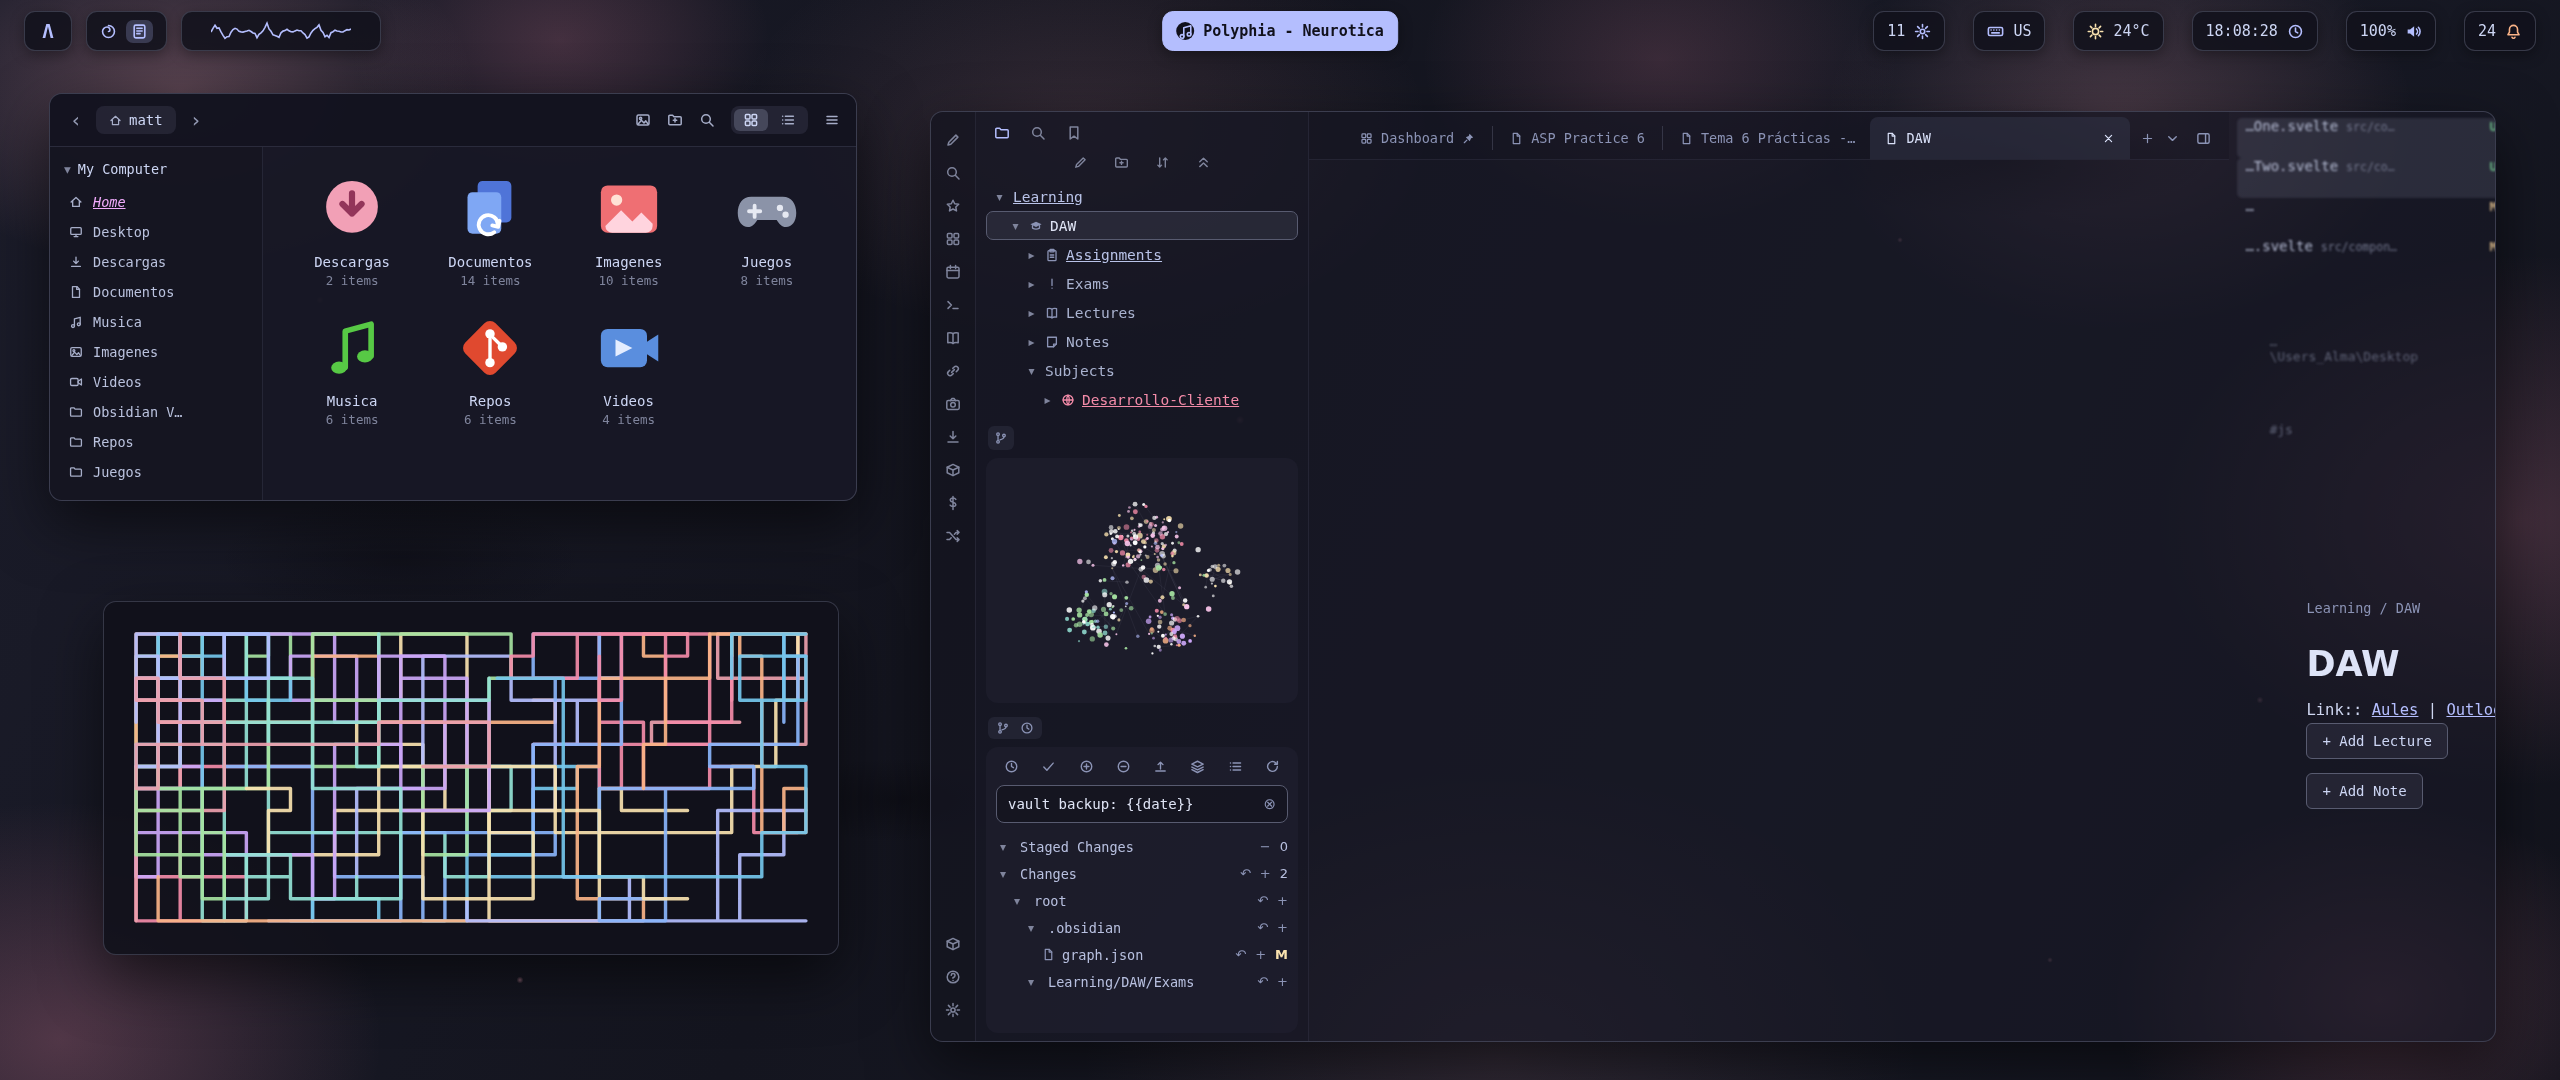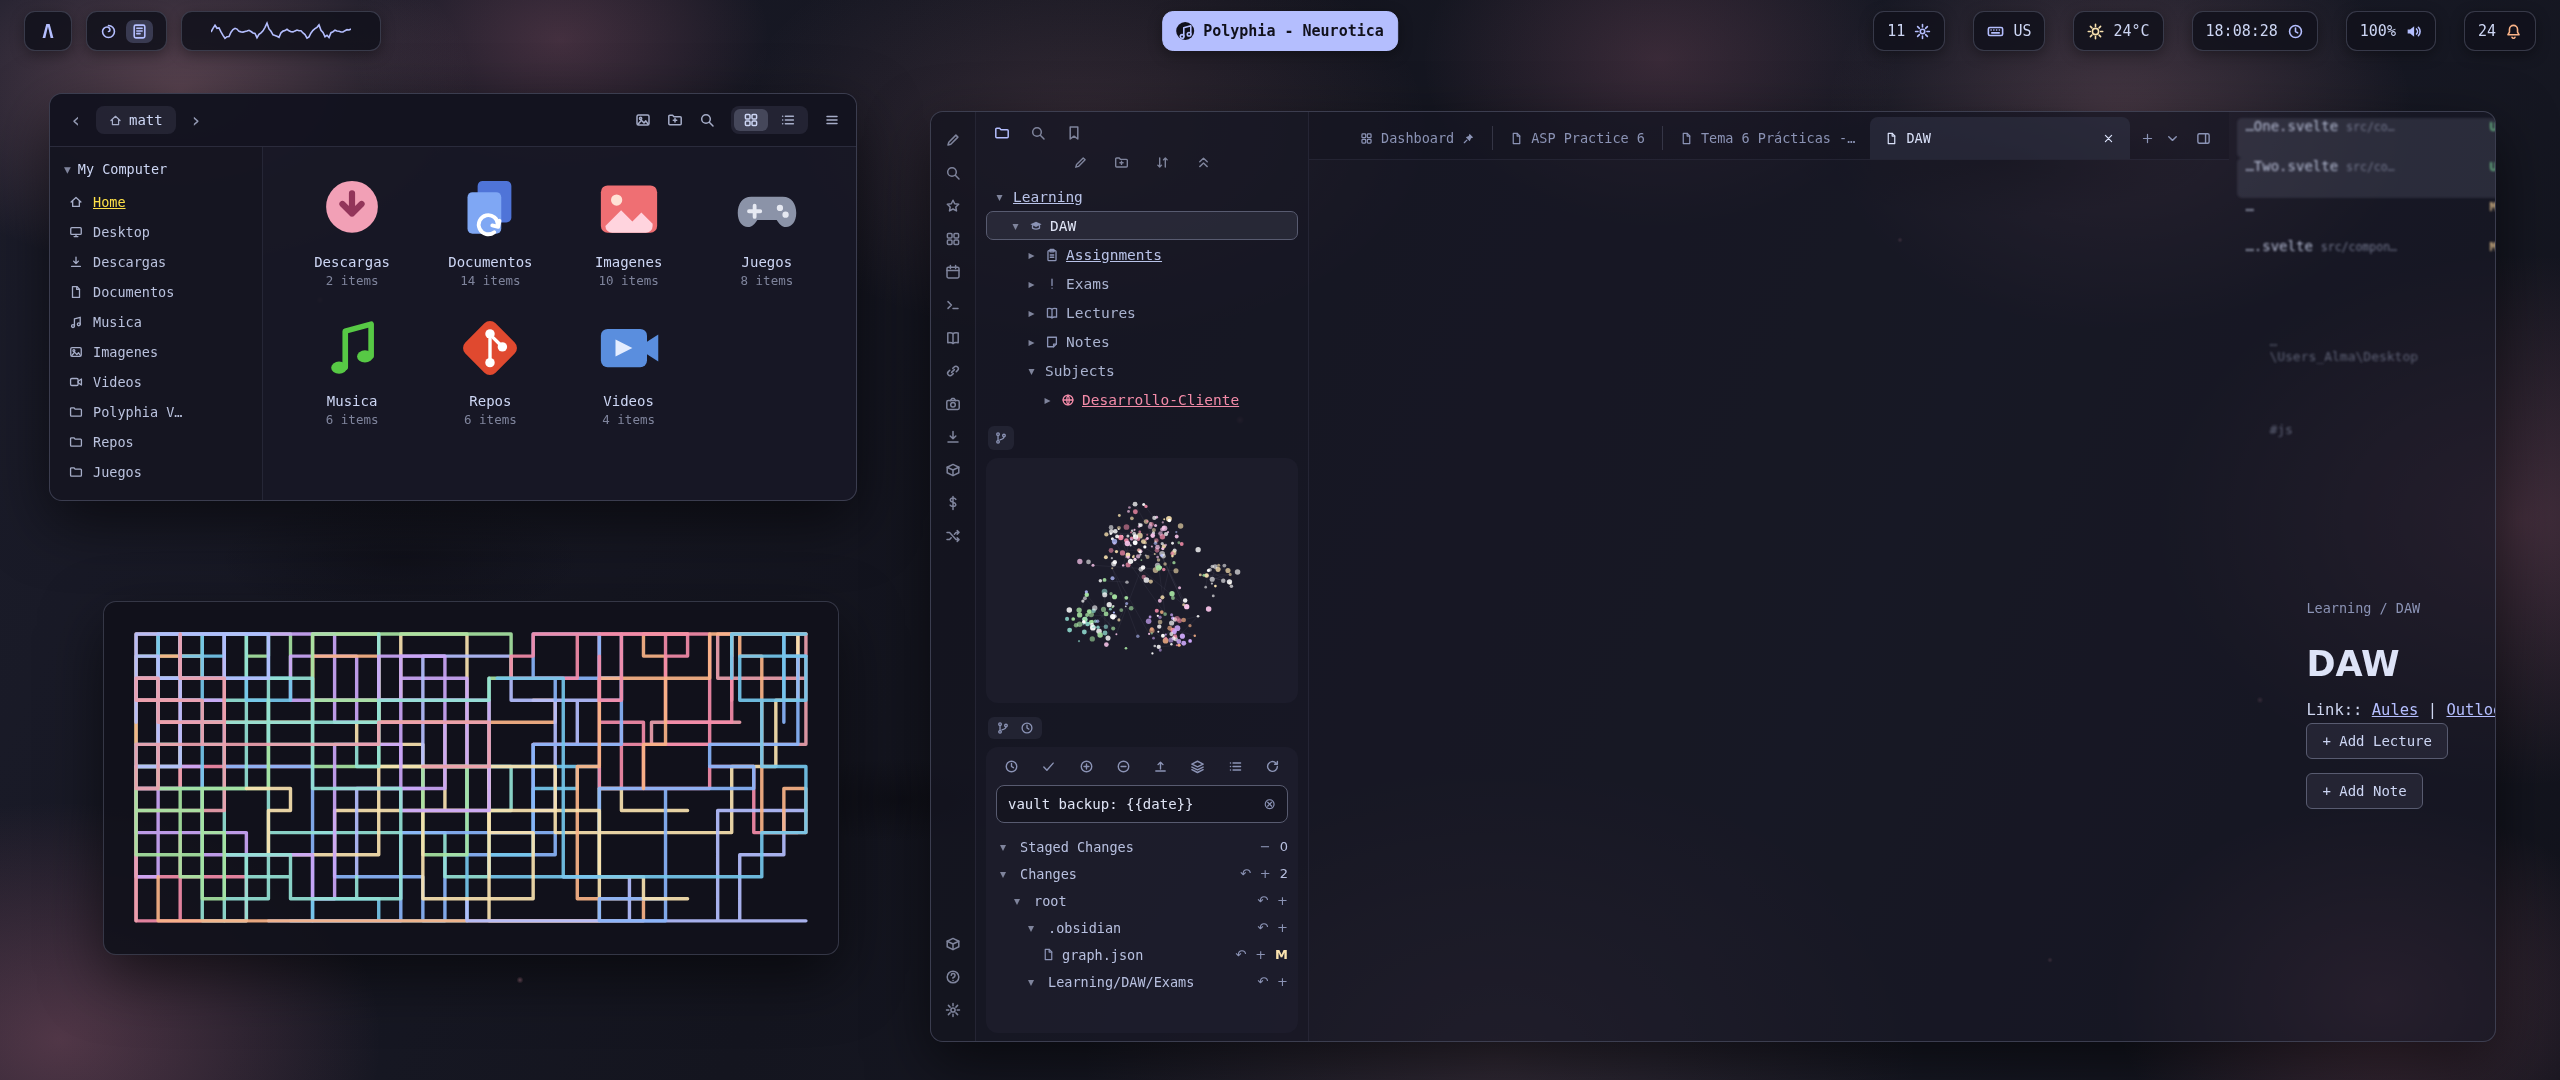--- a/index.html
+++ b/index.html
@@ -54,21 +54,21 @@
   .crumb .ic{font-size:13px;color:#a6adc8;}
   .fm-tools{margin-left:auto;display:flex;align-items:center;gap:16px;color:#a6adc8;font-size:16px;}
   .viewgroup{display:flex;background:rgba(49,50,68,.55);border-radius:8px;padding:3px;gap:3px;}
   .viewbtn{padding:3px 9px;border-radius:6px;display:flex;align-items:center;}
   .viewbtn.on{background:#45475a;color:#cdd6f4;}
   .fm-body{display:flex;height:354px;}
   .fm-side{width:192px;padding:12px 10px;border-right:1px solid rgba(49,50,68,.6);background:rgba(17,17,27,.35);}
   .fm-side-header{display:flex;align-items:center;gap:7px;color:#cdd6f4;font-size:13.5px;margin:2px 4px 10px;}
   .fm-item{display:flex;align-items:center;gap:10px;height:30px;padding:0 9px;border-radius:7px;color:#bac2de;font-size:13.5px;}
   .fm-item .ic{font-size:14px;color:#a6adc8;}
-  .fm-item.active .lbl{text-decoration:underline;color:#fde047;}
+  .fm-item.active .lbl{text-decoration:underline;color:#f0abfc;font-style:italic;}
   .fm-grid{flex:1;display:grid;grid-template-columns:repeat(4,1fr);align-content:start;row-gap:24px;padding:26px 20px;}
   .fcell{display:flex;flex-direction:column;align-items:center;}
   .bigic{width:72px;height:72px;margin-bottom:9px;}
   .bigic svg{width:72px;height:72px;display:block;}
   .fname{font-size:14px;color:#cdd6f4;}
   .fcount{font-size:12.5px;color:#7f849c;margin-top:3px;}
   
   .pipes{left:103px;top:601px;width:734px;height:352px;background:rgba(17,17,27,.93);border:1px solid rgba(108,112,134,.4);}
   .pipes svg{position:absolute;inset:10px;}
   
@@ -361,21 +361,21 @@
                 </svg>
               </span>
               <span class="lbl">Videos</span>
             </div>
             <div class="fm-item ">
               <span class="ic">
                 <svg viewBox="0 0 16 16" class="svgic">
                   <path d="M1.8 4.2a1 1 0 0 1 1-1h2.8L7 4.7h6.2a1 1 0 0 1 1 1v6.1a1 1 0 0 1-1 1H2.8a1 1 0 0 1-1-1z"></path>
                 </svg>
               </span>
-              <span class="lbl">Polyphia V…</span>
+              <span class="lbl">Obsidian V…</span>
             </div>
             <div class="fm-item ">
               <span class="ic">
                 <svg viewBox="0 0 16 16" class="svgic">
                   <path d="M1.8 4.2a1 1 0 0 1 1-1h2.8L7 4.7h6.2a1 1 0 0 1 1 1v6.1a1 1 0 0 1-1 1H2.8a1 1 0 0 1-1-1z"></path>
                 </svg>
               </span>
               <span class="lbl">Repos</span>
             </div>
             <div class="fm-item ">

